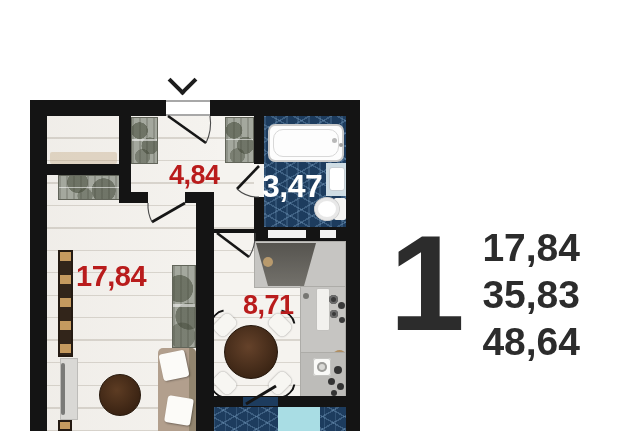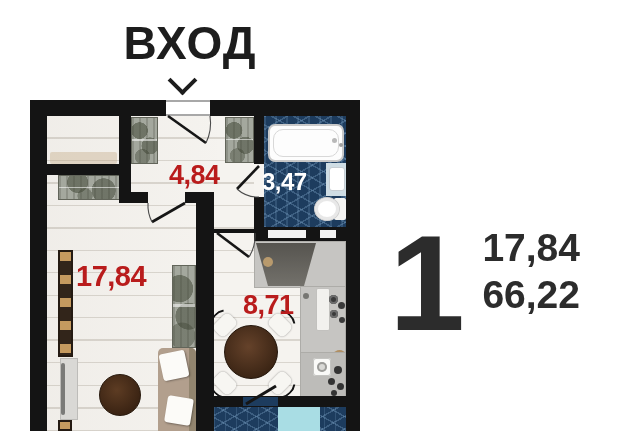--- a/index.html
+++ b/index.html
@@ -38,21 +38,20 @@
   .chair::before{content:"";position:absolute;left:-2px;right:-2px;top:-7px;height:15px;
     border:2.5px solid rgba(0,0,0,0);border-top-color:#151515;border-radius:50%;}
   .dot{position:absolute;border-radius:50%;}
   .infoNum{font-weight:700;color:#2c2c2c;}
 </style>
 </head>
 <body>
 
 <div class="canvas">
 
-  <div class="abs label" style="left:95px;top:16px;width:190px;text-align:center;font-size:46px;letter-spacing:1px;color:#1d1d1d;">ВХОД</div>
   <div class="chev" style="left:172px;top:70px;"></div>
 
   <div class="floor" style="left:47px;top:116px;width:299px;height:315px;"></div>
 
   <div class="tile" style="left:264px;top:116px;width:82px;height:111px;"></div>
   <div class="tile" style="left:214px;top:402px;width:132px;height:29px;"></div>
   <div class="abs" style="left:278px;top:406px;width:42px;height:25px;background:#a9dde4;"></div>
 
   <div class="abs" style="left:50px;top:152px;width:67px;height:12px;background:rgba(190,160,120,0.35);border-radius:2px;"></div>
 
@@ -135,23 +134,24 @@
       <path d="M152 222 A37 37 0 0 1 148 203" stroke="#4c4c4c" stroke-width="1.1"></path>
       <path d="M217 233 L249 257" stroke="#161616" stroke-width="2.6"></path>
       <path d="M249 257 A40 40 0 0 0 255 233" stroke="#4c4c4c" stroke-width="1.1"></path>
       <path d="M259 166 L237 189" stroke="#161616" stroke-width="2.6"></path>
       <path d="M237 189 A31 31 0 0 0 259 197" stroke="#4c4c4c" stroke-width="1.1"></path>
       <path d="M246 404 L276 386" stroke="#161616" stroke-width="3"></path>
     </g>
   </svg>
 
   <div class="label" style="left:169px;top:160px;font-size:27px;">4,84</div>
-  <div class="label" style="left:262px;top:168px;font-size:24px;color:#ffffff;">3,47</div>
+  <div class="label" style="left:262px;top:168px;font-size:32px;color:#ffffff;">3,47</div>
   <div class="label" style="left:76px;top:260px;font-size:29px;">17,84</div>
   <div class="label" style="left:243px;top:290px;font-size:27px;">8,71</div>
 
   <div class="abs infoNum" style="left:388px;top:215px;width:78px;text-align:center;font-size:136px;line-height:1;">1</div>
   <div class="abs" style="left:468px;top:224px;width:112px;text-align:right;">
     <div class="infoNum" style="font-size:39px;line-height:47px;">17,84</div>
-    <div class="infoNum" style="font-size:39px;line-height:47px;">66,22</div>
+    <div class="infoNum" style="font-size:39px;line-height:47px;">35,83</div>
+    <div class="infoNum" style="font-size:39px;line-height:47px;">48,64</div>
   </div>
 
 </div>
 
 </body></html>

